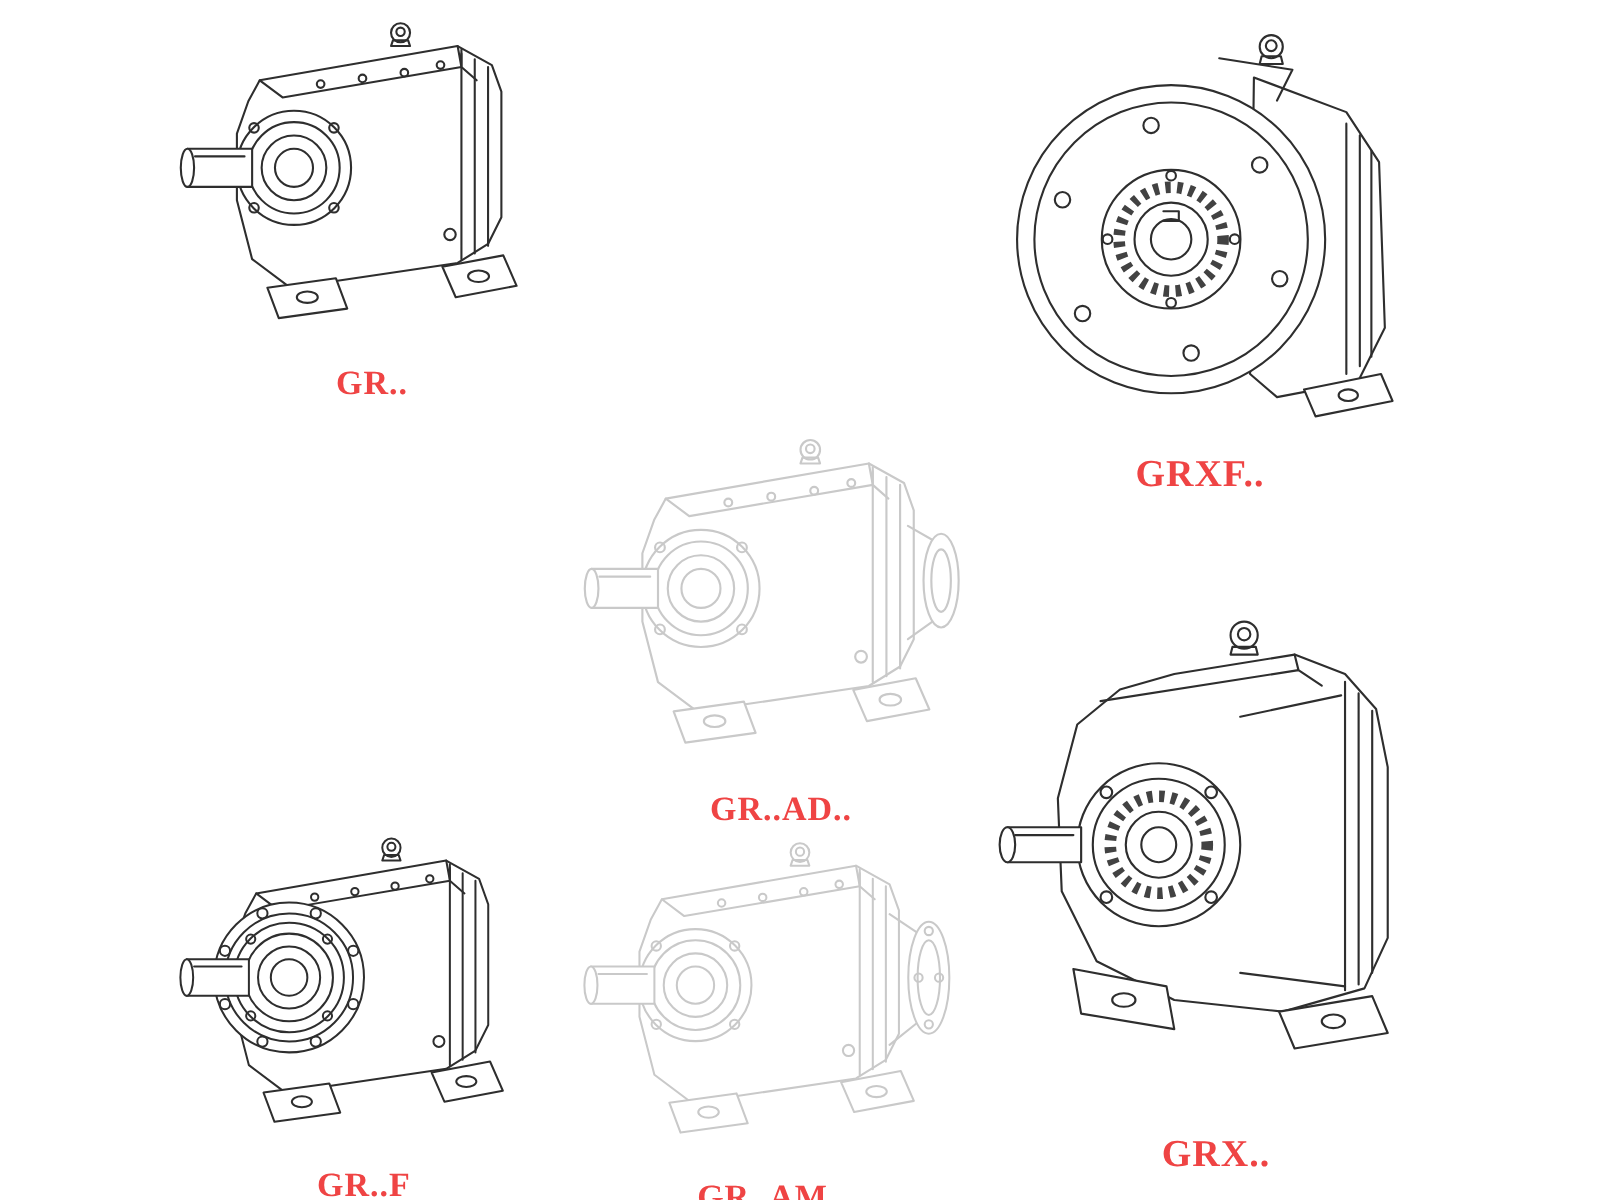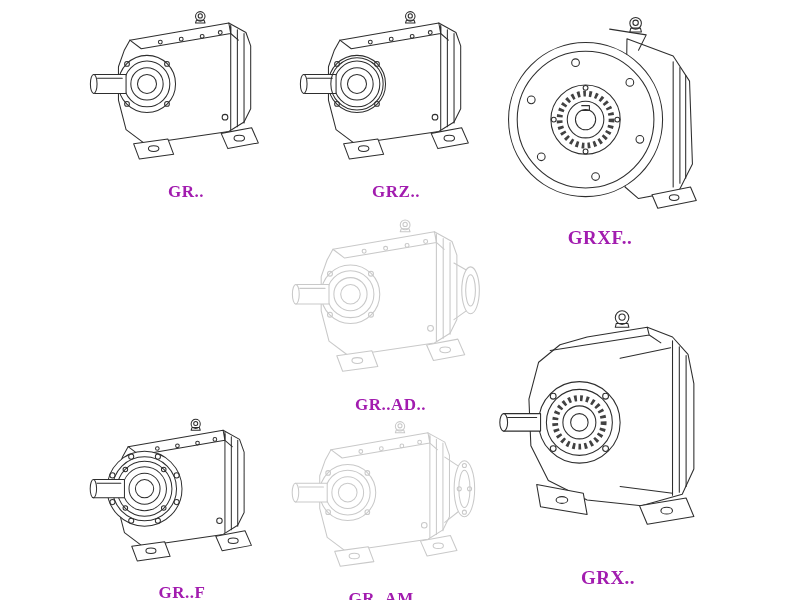--- a/index.html
+++ b/index.html
@@ -4,21 +4,21 @@
 <style>
   html,body{margin:0;padding:0;}
   body{
     width:800px;height:600px;overflow:hidden;background:#ffffff;
     font-family:"Liberation Serif", serif;position:relative;
   }
   .canvas{position:absolute;inset:0;background:#ffffff;}
   .cell{position:absolute;margin:0;display:flex;flex-direction:column;align-items:center;}
   .label{
     font-family:"Liberation Serif", serif;font-weight:700;font-size:17px;
-    color:#a21caf;letter-spacing:.5px;margin-top:2px;white-space:nowrap;
+    color:#ef4444;letter-spacing:.5px;margin-top:2px;white-space:nowrap;
   }
   .label.big{font-size:19px;}
   .gap{margin-top:14px;font-family:Liberation Serif, serif;}
   .gap-lg{margin-top:32px;}
   
   .draw{color:#2e2e2e;display:block;}
   .draw.ghost{color:#c9c9c9;}
   .ln{fill:none;stroke:currentColor;stroke-width:1.1;stroke-linejoin:round;stroke-linecap:round;}
   .fw{fill:#ffffff;stroke:currentColor;stroke-width:1.1;stroke-linejoin:round;}
   .gear{fill:none;stroke:currentColor;stroke-width:6;stroke-dasharray:2.8 3.4;opacity:.9;}
@@ -158,27 +158,20 @@
     </defs>
   </svg>
 
   <figure class="cell" style="left:86px;top:4px;width:200px;">
     <svg class="draw" viewBox="0 0 210 185" width="200" height="176">
         <use href="#g-reducer"></use>
       </svg>
     <figcaption class="label">GR..</figcaption>
   </figure>
 
-  <figure class="cell" style="left:296px;top:4px;width:200px;">
-    <svg class="draw" viewBox="0 0 210 185" width="200" height="176">
-      <use href="#g-reducer"></use>
-      <circle class="ln" cx="64" cy="84" r="27.5"></circle>
-    </svg>
-    <figcaption class="label">GRZ..</figcaption>
-  </figure>
 
   <figure class="cell" style="left:494px;top:6px;width:212px;">
     <svg class="draw" viewBox="0 0 220 215" width="212" height="207">
         <use href="#g-grxf"></use>
       </svg>
     <figcaption class="label big gap">GRXF..</figcaption>
   </figure>
 
 
   <figure class="cell" style="left:288px;top:212px;width:205px;">

